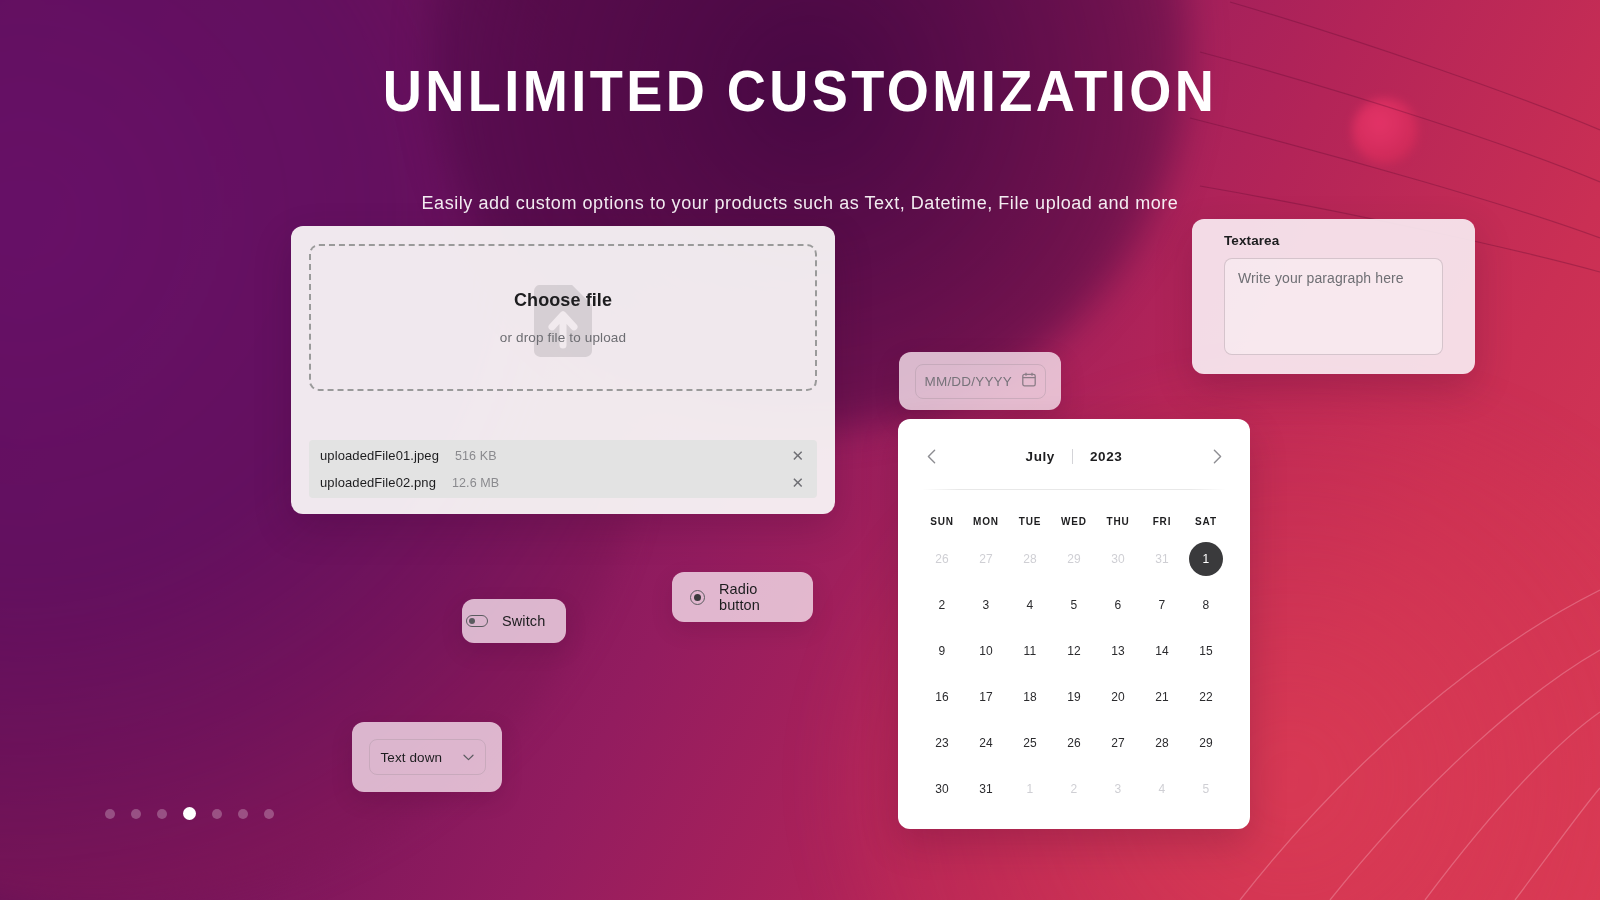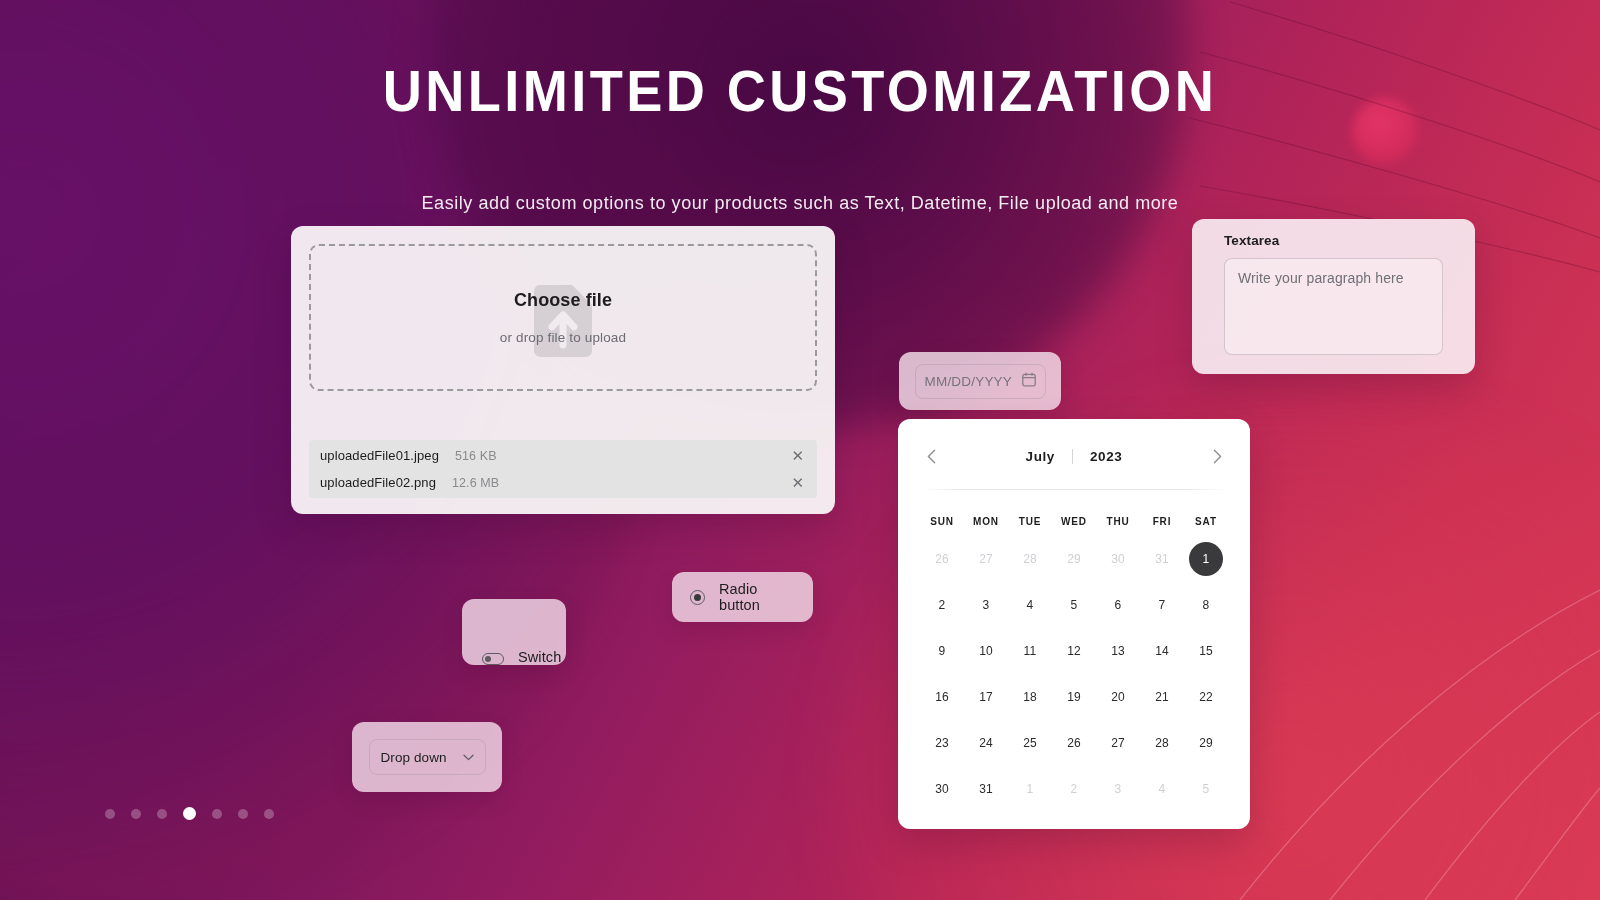--- a/index.html
+++ b/index.html
@@ -341,21 +341,21 @@
     display: flex;
     align-items: center;
     box-shadow: 0 8px 22px rgba(52,4,40,0.14);
   }
   .widget-label {
     font-size: 14.5px;
     color: #1d1d1f;
     letter-spacing: 0.1px;
   }
 
-  #switch-widget  { left: 462px; top: 599px; width: 104px; height: 66px; padding: 0 20px; gap: 14px; align-items: flex-end; }
+  #switch-widget  { left: 462px; top: 599px; width: 104px; height: 44px; padding: 0 4px; gap: 14px; }
   #radio-widget   { left: 672px; top: 572px; width: 141px; height: 50px; padding: 0 18px; gap: 14px; }
   #checkbox-widget{ left: 602px; top: 693px; width: 122px; height: 48px; padding: 0 17px; gap: 13px; }
   #dropdown-widget{ left: 352px; top: 722px; width: 150px; height: 70px; justify-content: center; }
 
   .dd-inner {
     width: 117px;
     height: 36px;
     border: 1px solid rgba(170,150,162,0.40);
     border-radius: 8px;
     display: flex;
@@ -658,21 +658,21 @@
   <div class="widget" id="radio-widget">
     <span class="radio-outer">
       <span class="radio-dot"></span>
     </span>
     <span class="widget-label">Radio button</span>
   </div>
 
 
   <div class="widget" id="dropdown-widget">
     <div class="dd-inner">
-      <span class="dd-label">Drop down</span>
+      <span class="dd-label">Text down</span>
       <span style="margin-left:auto;display:flex;">
         <svg width="11" height="7" viewBox="0 0 11 7" fill="none" stroke="#5b5b60" stroke-width="1.2" stroke-linecap="round" stroke-linejoin="round">
           <path d="M1 1.2l4.5 4.4L10 1.2"></path>
         </svg>
       </span>
     </div>
   </div>
 
   <div id="carousel-dots">
       <div class="dot"></div>

